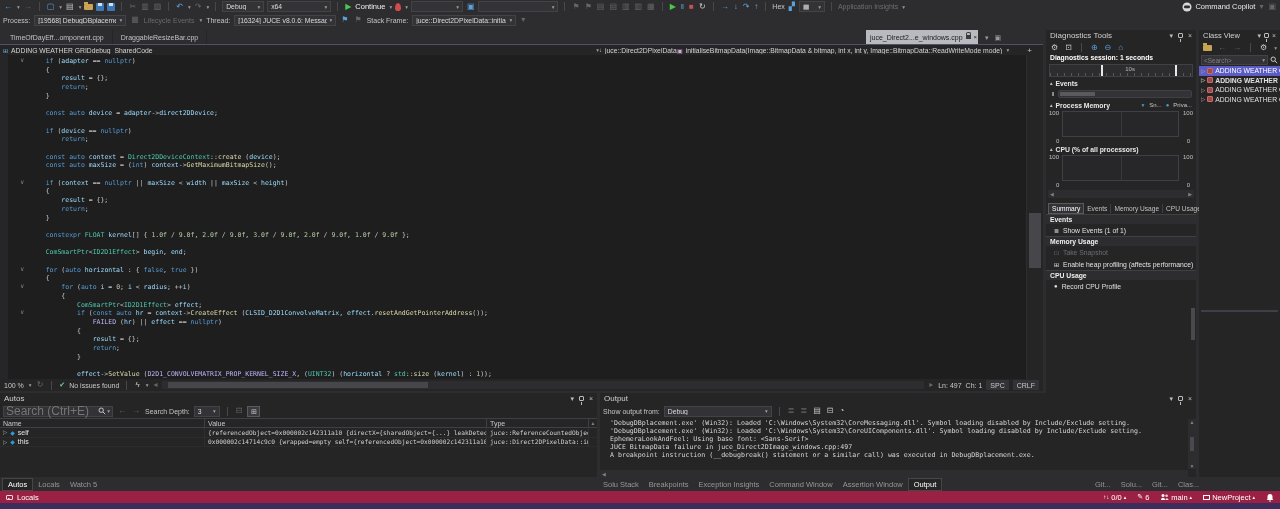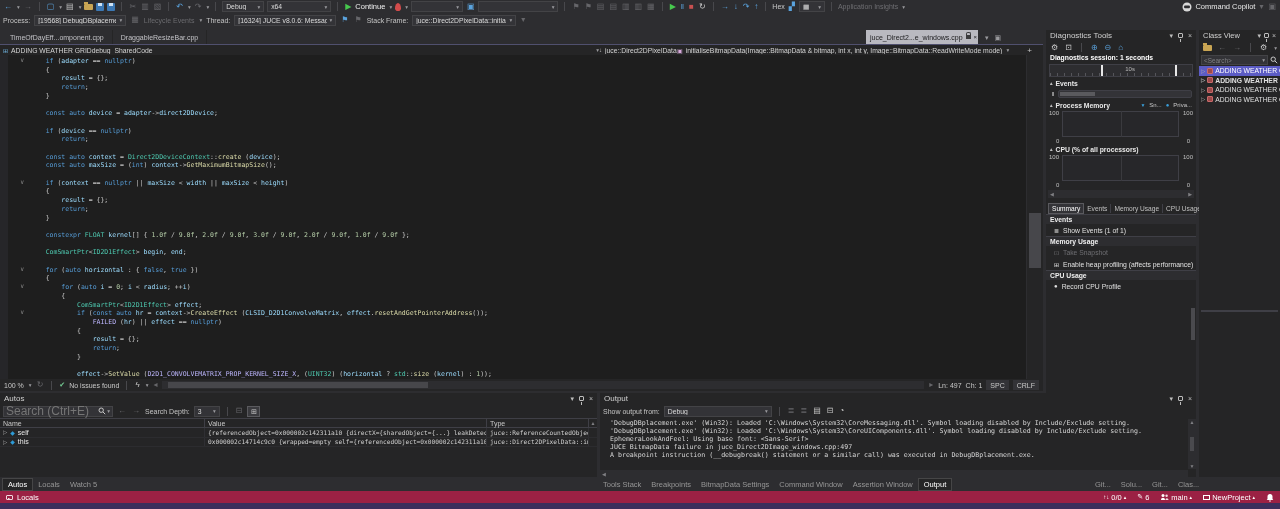--- a/index.html
+++ b/index.html
@@ -462,23 +462,23 @@
   </div>
 </div>
 
 <div id="paneltabs" class="abs">
   <div id="ptleft" class="ptgroup">
       <div class="ptab active">Autos</div>
       <div class="ptab">Locals</div>
       <div class="ptab">Watch 5</div>
     </div>
   <div id="ptmid" class="ptgroup">
-      <div class="ptab">Tools Stack</div>
+      <div class="ptab">Solu Stack</div>
       <div class="ptab">Breakpoints</div>
-      <div class="ptab">BitmapData Settings</div>
+      <div class="ptab">Exception Insights</div>
       <div class="ptab">Command Window</div>
       <div class="ptab">Assertion Window</div>
       <div class="ptab active">Output</div>
     </div>
   <div id="ptright" class="ptgroup">
       <div class="ptab">Git...</div>
       <div class="ptab">Solu...</div>
       <div class="ptab">Git...</div>
       <div class="ptab">Clas...</div>
     </div>

